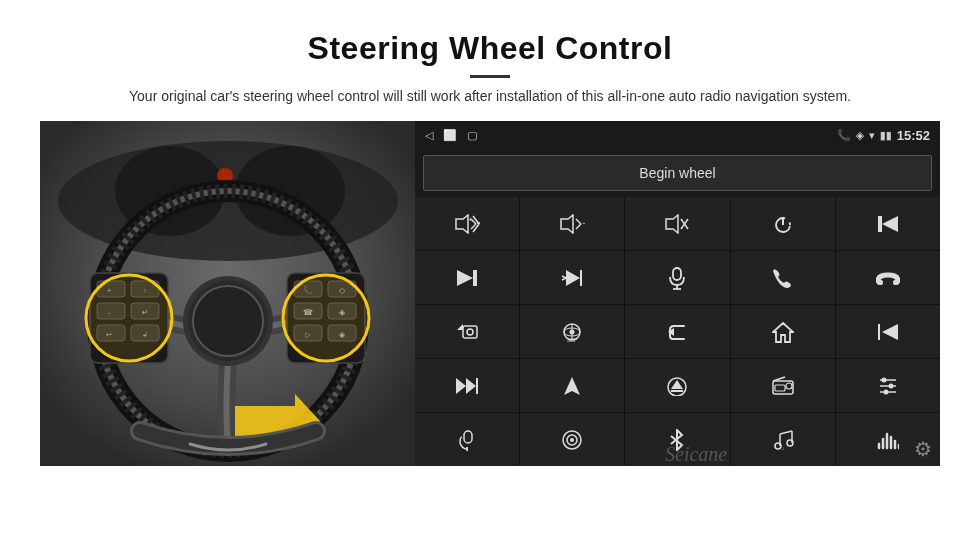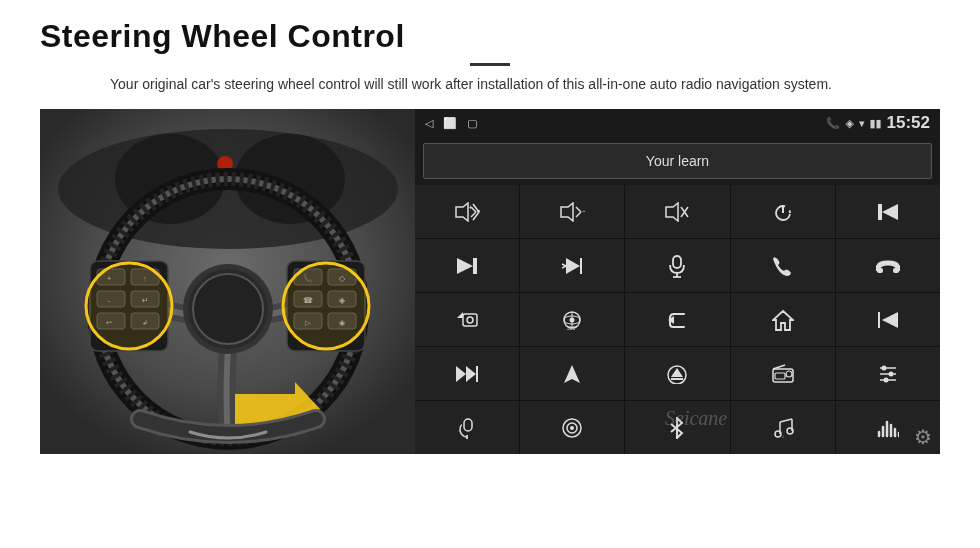--- a/index.html
+++ b/index.html
@@ -14,22 +14,23 @@
     .page-container {
       width: 980px;
       height: 548px;
       display: flex;
       flex-direction: column;
       align-items: center;
       padding: 18px 40px 0 40px;
     }
 
     .title-section {
-      text-align: left;
+      text-align: center;
       width: 100%;
+      margin-top: 12px;
     }
 
     .main-title {
       font-size: 32px;
       font-weight: 900;
       color: #111;
       letter-spacing: 0.5px;
     }
 
     .title-divider {
@@ -101,21 +102,21 @@
       font-size: 11px;
     }
 
     .status-right {
       display: flex; align-items: center; gap: 5px;
       color: #ddd;
       font-size: 11px;
     }
 
     .status-time {
-      font-size: 17px;
+      font-size: 13px;
       color: #ddd;
       font-weight: bold;
     }
 
     
     .begin-learn-row {
       padding: 6px 8px;
       flex-shrink: 0;
     }
 
@@ -154,21 +155,21 @@
       color: #eee;
       font-size: 16px;
       position: relative;
       border: none;
       transition: background 0.15s;
     }
 
     
     .seicane-watermark {
       position: absolute;
-      bottom: 24px;
+      bottom: 0;
       left: 50%;
       transform: translateX(-20%);
       font-size: 20px;
       font-style: italic;
       color: rgba(160,160,160,0.4);
       font-family: serif;
       pointer-events: none;
       z-index: 5;
       margin-top: 32px;
     }
@@ -298,21 +299,21 @@
         <div class="status-right">
           <span class="status-icon">📞</span>
           <span class="status-icon">◈</span>
           <span class="status-icon">▾</span>
           <span class="status-icon">▮▮</span>
           <span class="status-time">15:52</span>
         </div>
       </div>
 
       <div class="begin-learn-row">
-        <div class="begin-learn-btn">Your learn</div>
+        <div class="begin-learn-btn">Begin wheel</div>
       </div>
 
       <div class="control-grid">
 
         <div class="ctrl-btn">
           <svg width="26" height="20" viewBox="0 0 26 20">
             <polygon points="2,5 9,5 14,1 14,19 9,15 2,15" fill="none" stroke="#ddd" stroke-width="1.5"></polygon>
             <line x1="17" y1="5" x2="22" y2="10" stroke="#ddd" stroke-width="1.5"></line>
             <line x1="17" y1="15" x2="22" y2="10" stroke="#ddd" stroke-width="1.5"></line>
             <line x1="19" y1="2" x2="25" y2="10" stroke="#ddd" stroke-width="1.5"></line>

